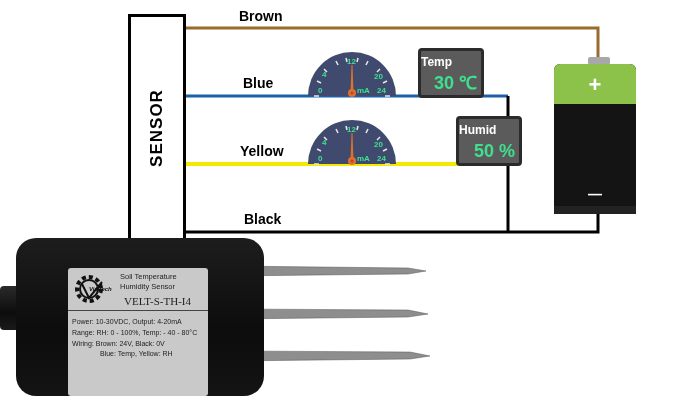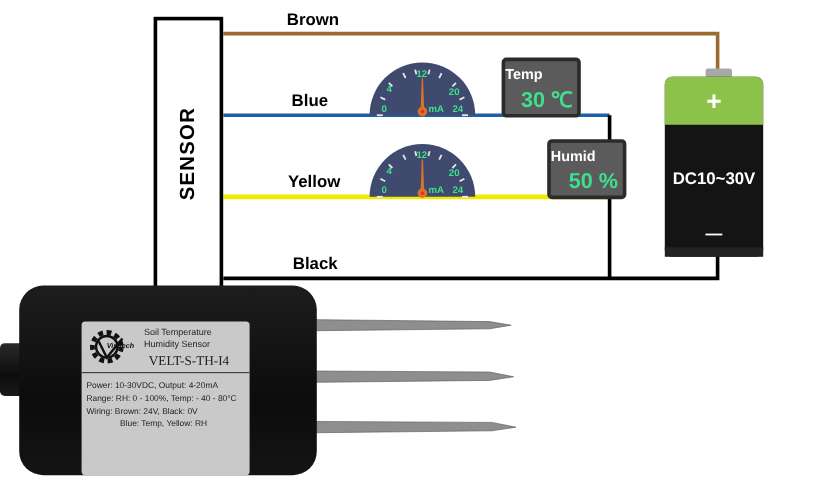--- a/index.html
+++ b/index.html
@@ -118,21 +118,20 @@
   <div class="display-label">Temp</div>
   <div class="display-value">30 ℃</div>
 </div>
 <div class="abs display" style="left:418px; top:116px;margin-left:38px;">
   <div class="display-label">Humid</div>
   <div class="display-value">50 %</div>
 </div>
 
 <div class="abs" style="left:554px; top:0; width:82px; height:214px;">
   <div class="abs" style="left:0; right:0; top:72px; text-align:center; color:#fff; font-size:22px; font-weight:bold;">+</div>
-  <div class="battery-label" style="top:140px;">DC10~30V</div>
   <div class="abs" style="left:0; right:0; top:186px; text-align:center; color:#fff; font-size:14px; font-weight:bold;">—</div>
 </div>
 
 <div class="abs cable"></div>
 <div class="abs probe-body" style="left:16px;"></div>
 <div class="abs label-plate">
   <div class="plate-top">
     <svg class="abs" style="left:4px; top:4px;" width="34" height="34">
       <circle cx="17" cy="17" r="12" fill="none" stroke="#111" stroke-width="4" stroke-dasharray="4 3"></circle>
       <circle cx="17" cy="17" r="9" fill="none" stroke="#111" stroke-width="2"></circle>

